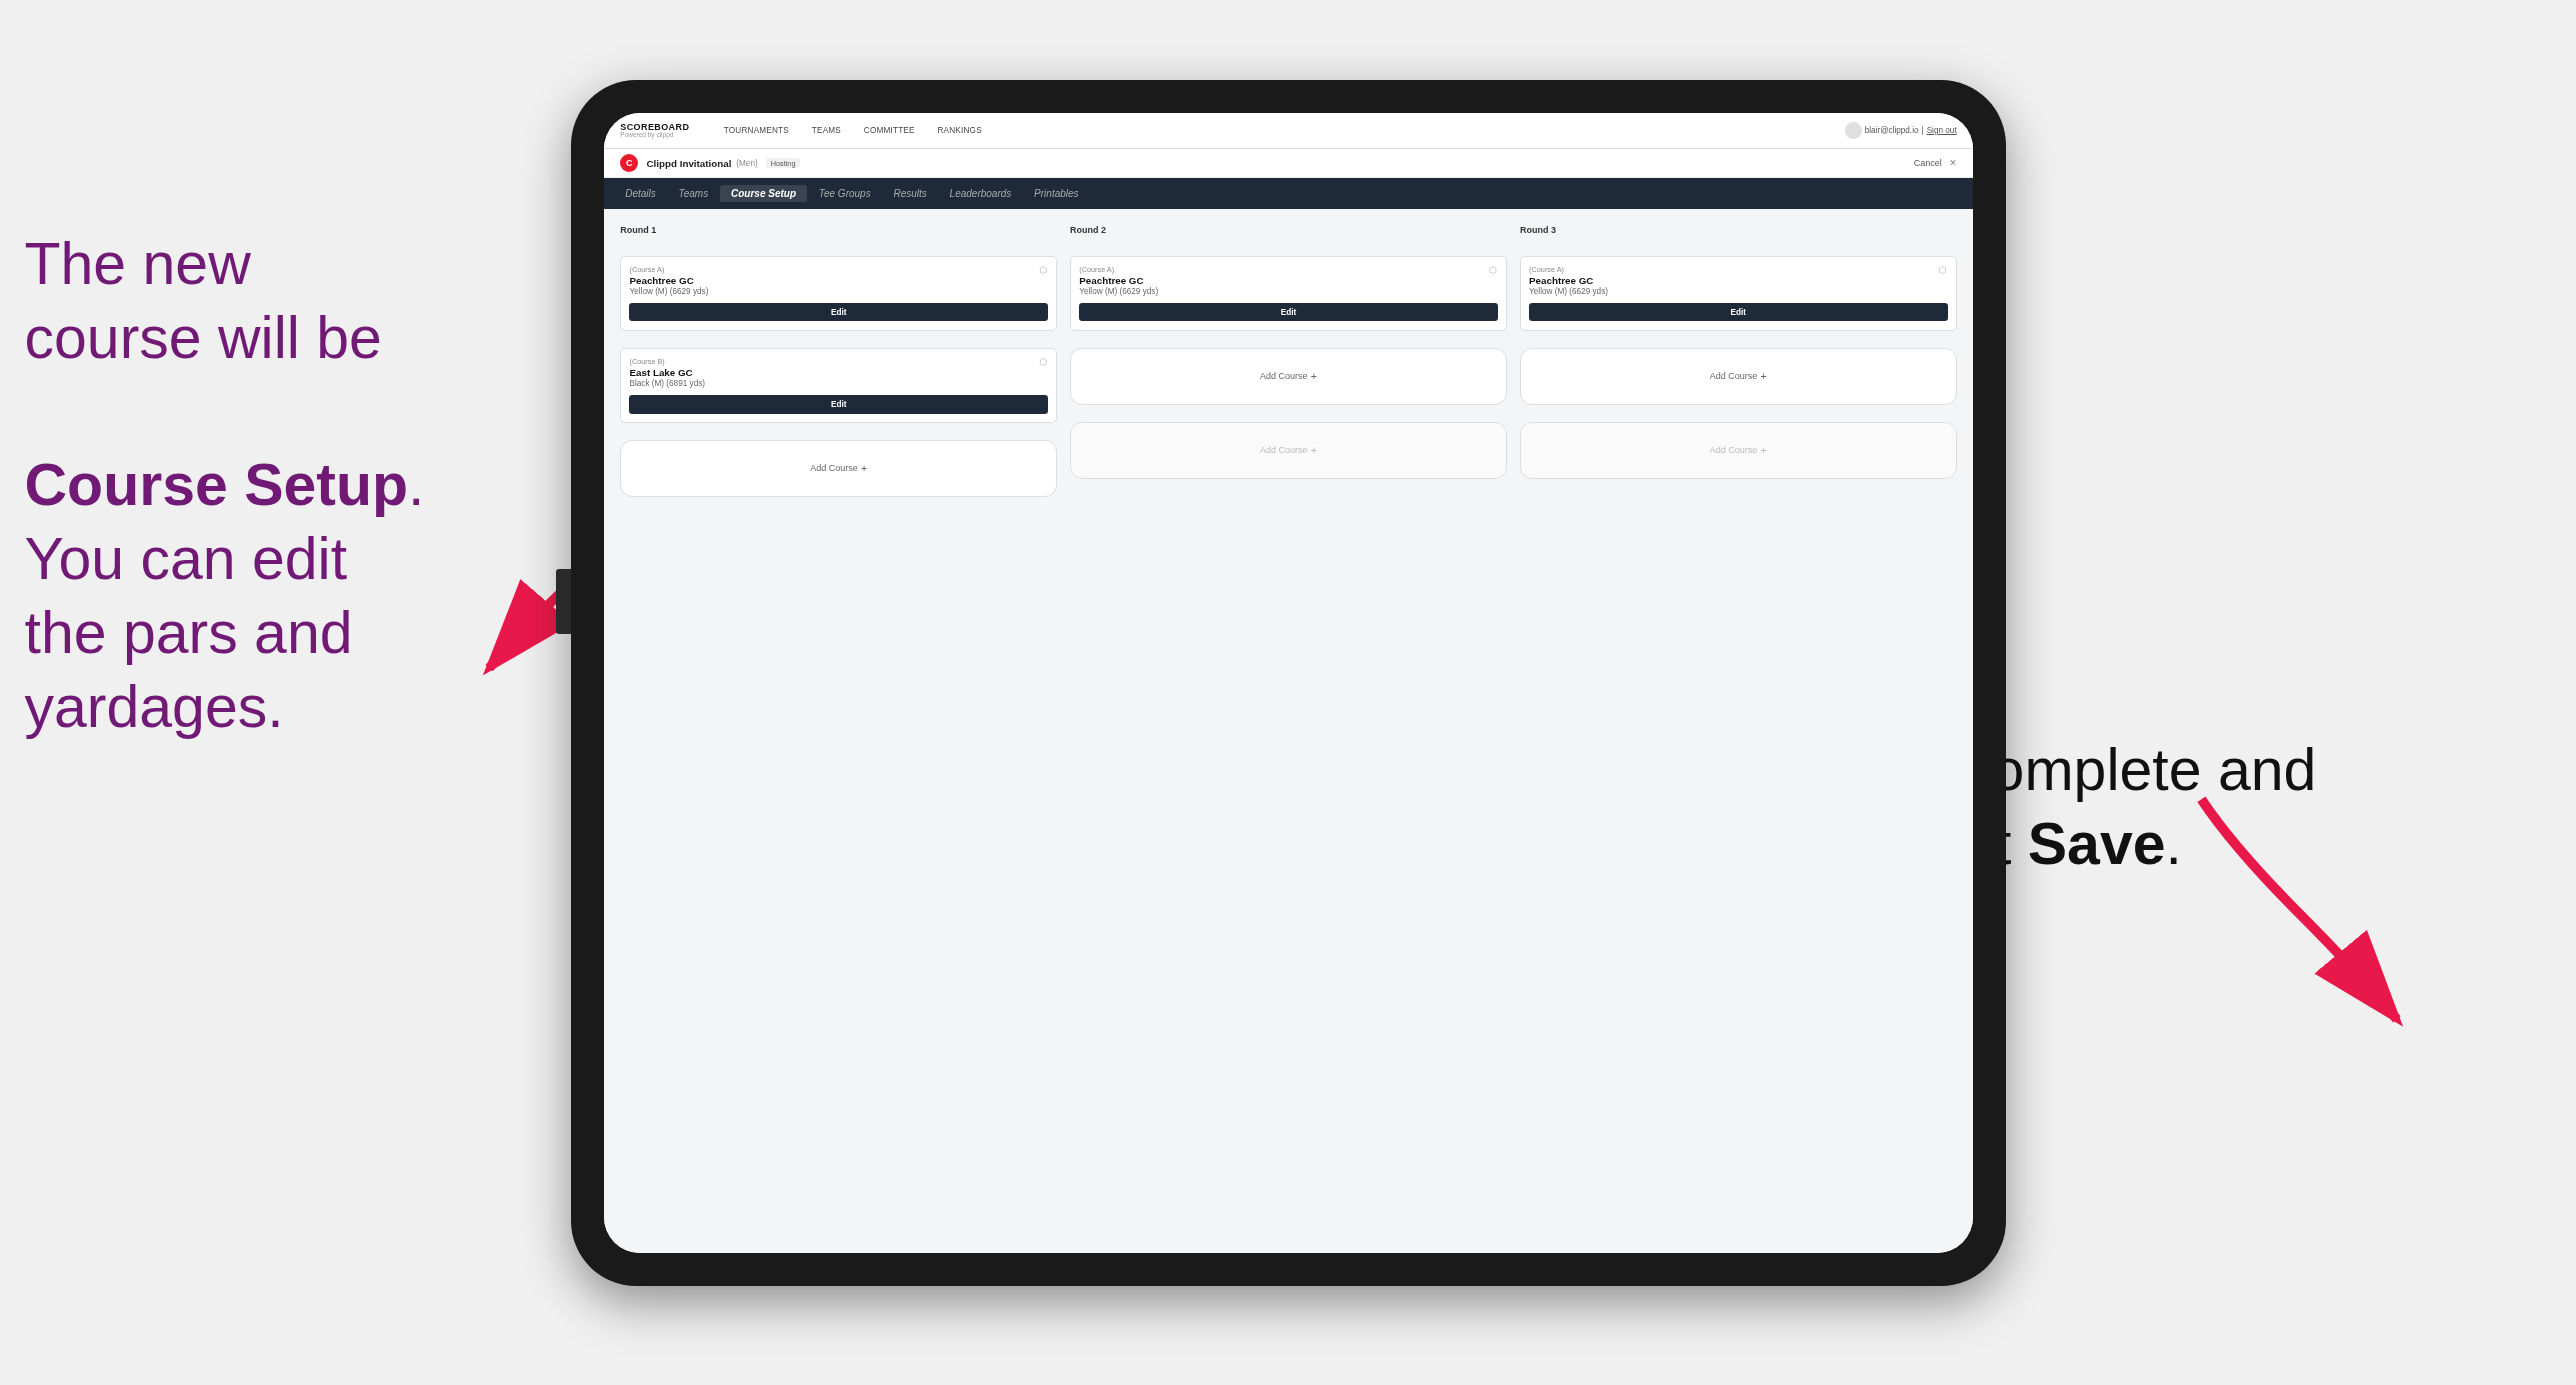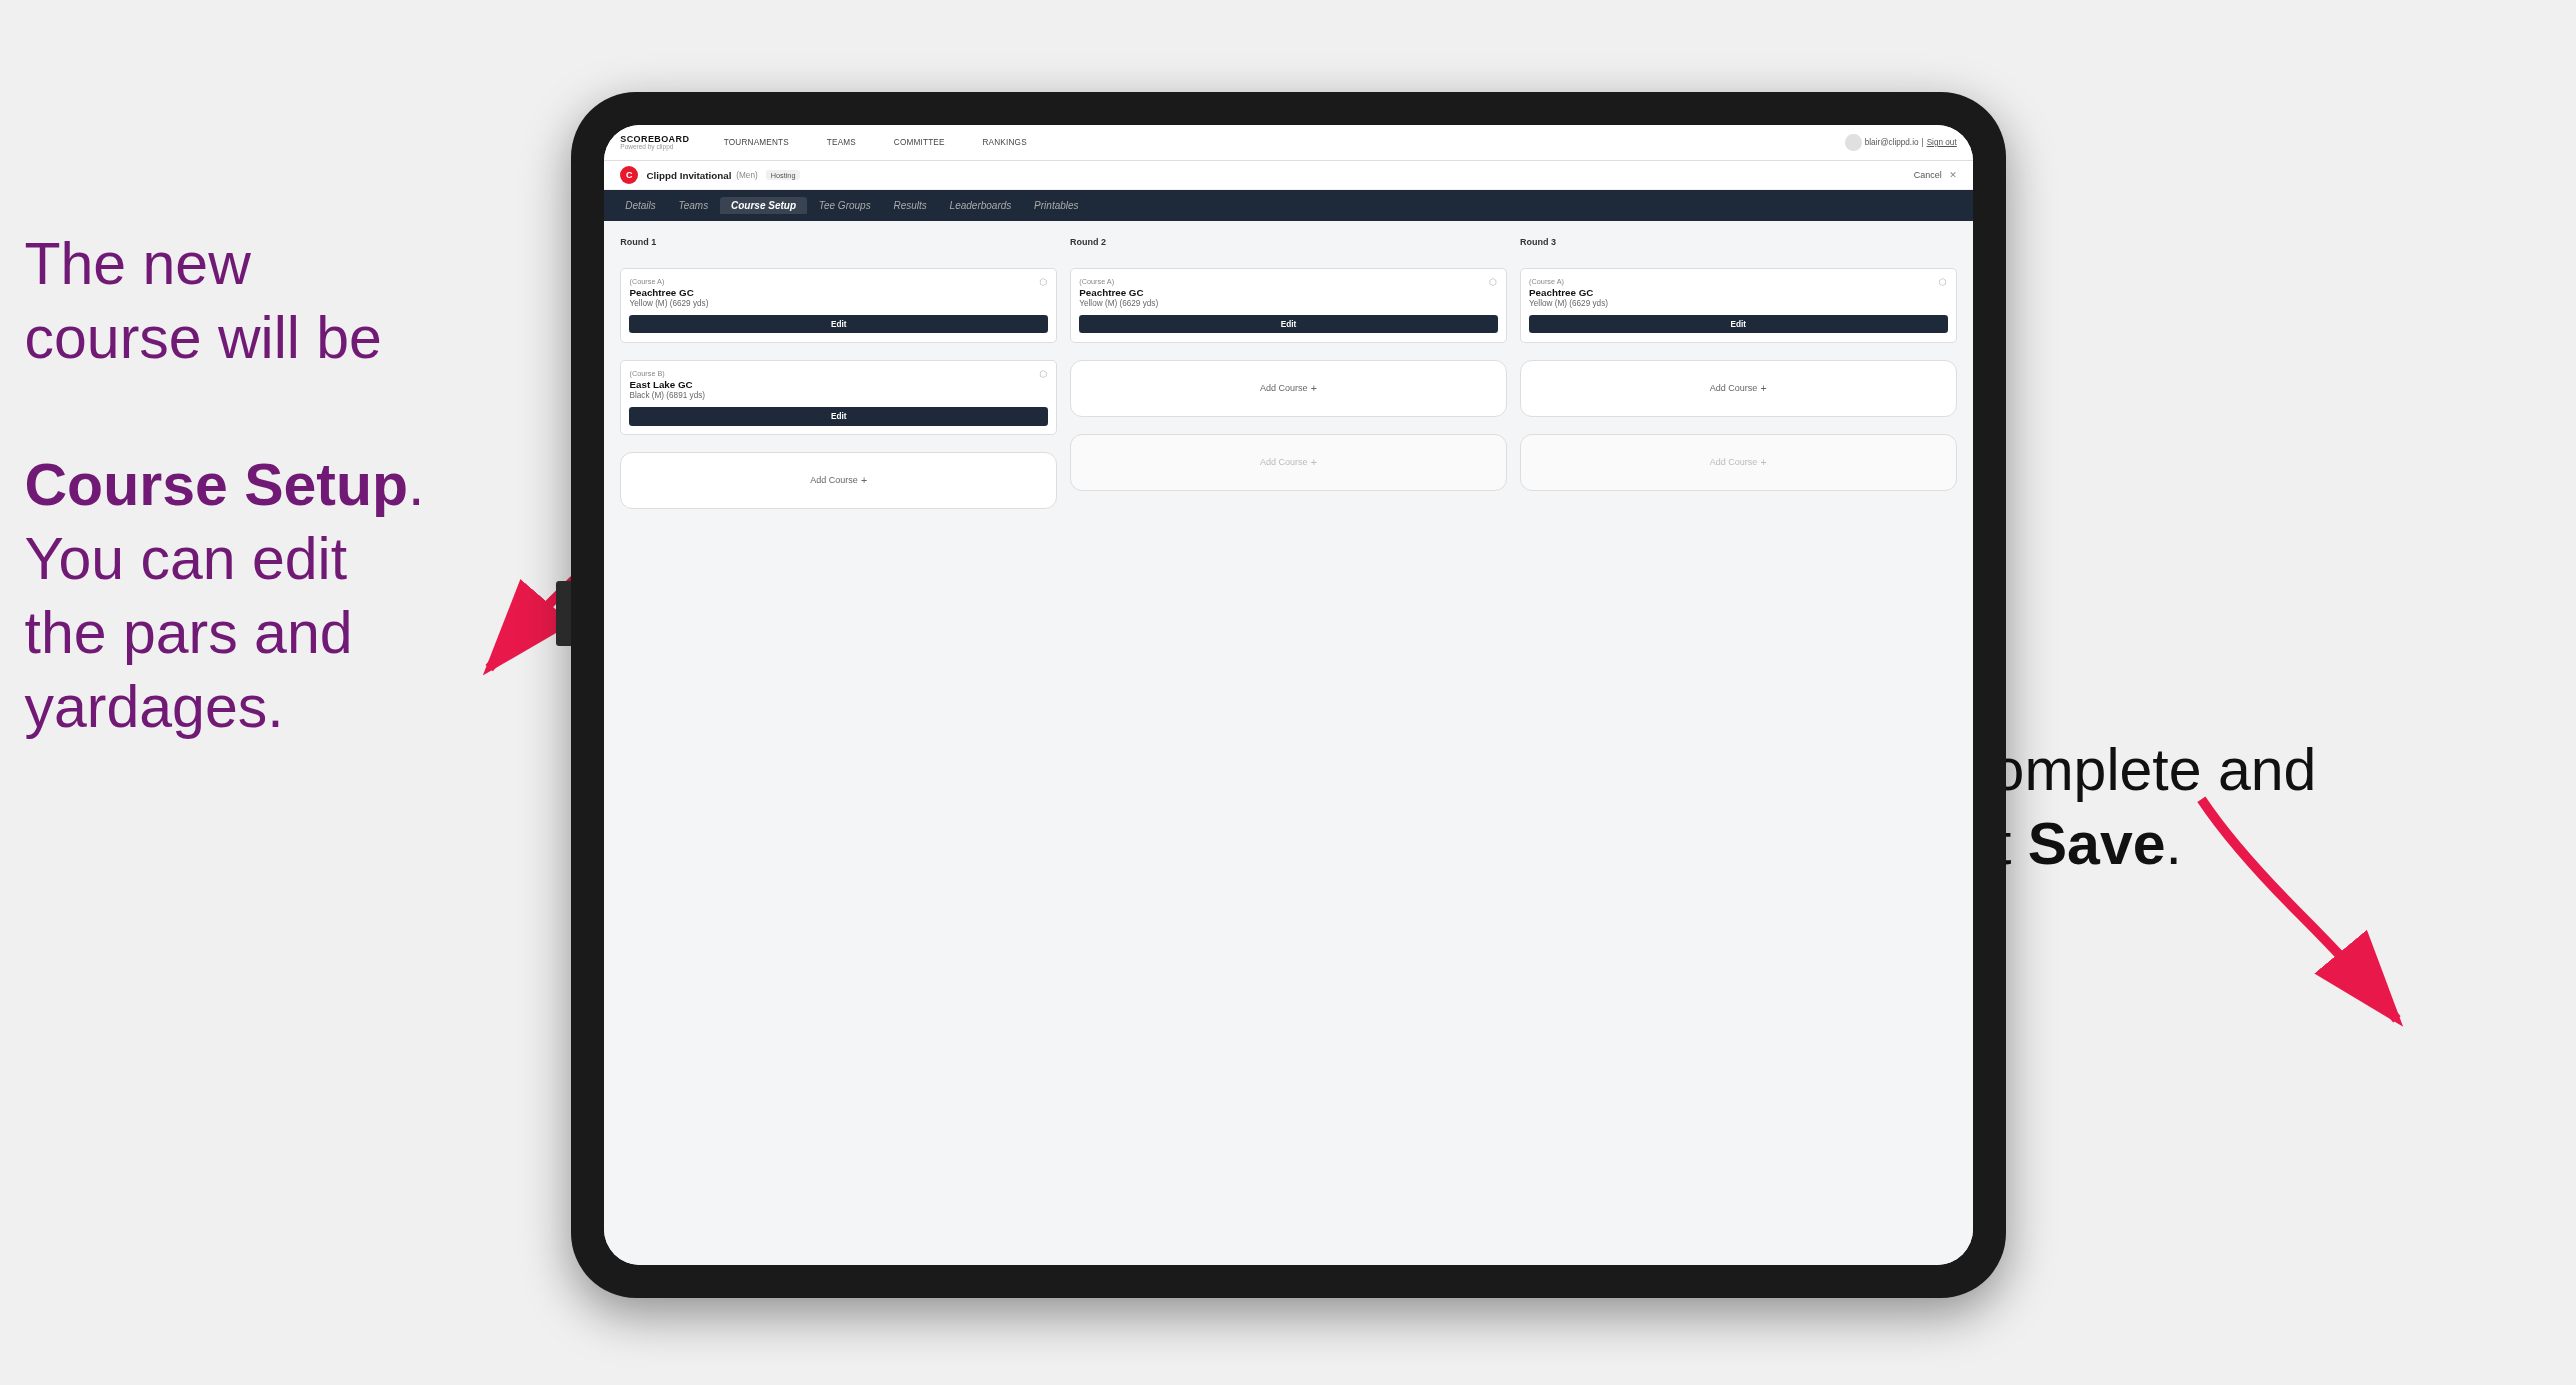--- a/index.html
+++ b/index.html
@@ -50,21 +50,21 @@
       right: 163px;
       top: 880px;
       width: 277px;
       height: 228px;
     }
 
     
     .tablet-frame {
       position: absolute;
       left: 571px;
-      top: 92px;
+      top: 80px;
       width: 1435px;
       height: 1206px;
       background: #1a1a1a;
       border-radius: 65px;
       box-shadow: 0 16.3px 49px rgba(0,0,0,0.4);
     }
     .tablet-screen {
       position: absolute;
       left: 33px;
       top: 33px;
@@ -115,21 +115,21 @@
       color: #111;
       line-height: 1;
     }
     .brand-sub {
       font-size: 6.5px;
       color: #999;
       line-height: 1;
     }
     .nav-links {
       display: flex;
-      gap: 15px;
+      gap: 0;
       flex: 1;
     }
     .nav-link {
       font-size: 8.2px;
       color: #444;
       padding: 0 11.4px;
       height: 36px;
       display: flex;
       align-items: center;
       cursor: pointer;

